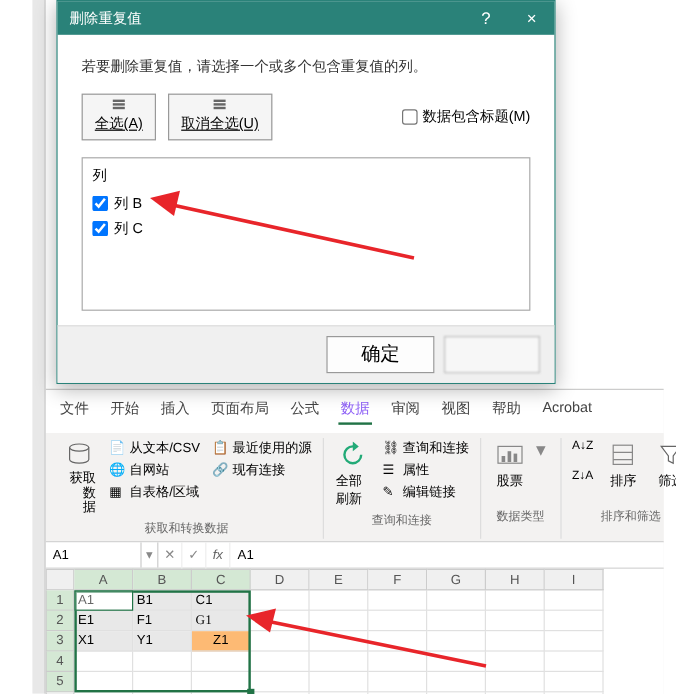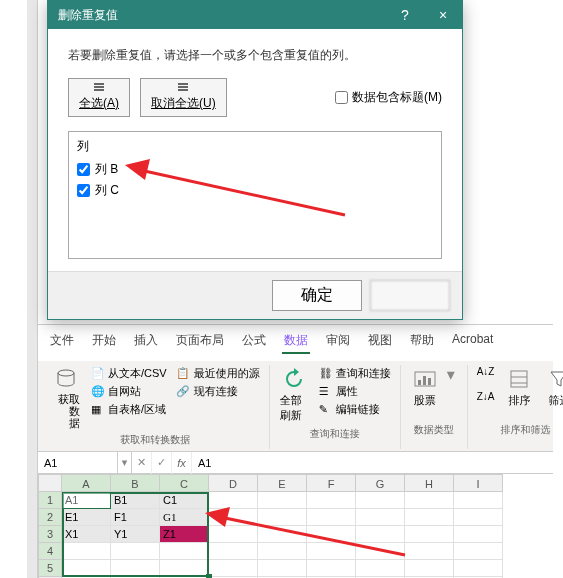--- a/index.html
+++ b/index.html
@@ -305,21 +305,21 @@
           <div class="cell"></div>
           <div class="cell"></div>
           <div class="cell"></div>
           <div class="cell"></div>
           <div class="cell"></div>
         </div>
         <div class="row">
           <div class="row-h sel">3</div>
           <div class="cell" style="background: rgb(232, 232, 232);">X1</div>
           <div class="cell" style="background: rgb(232, 232, 232);">Y1</div>
-          <div class="cell" style="background: #be185d;">Z1</div>
+          <div class="cell" style="background: #fdba74; text-align: center;">Z1</div>
           <div class="cell"></div>
           <div class="cell"></div>
           <div class="cell"></div>
           <div class="cell"></div>
           <div class="cell"></div>
           <div class="cell"></div>
         </div>
         <div class="row">
           <div class="row-h sel">4</div>
           <div class="cell"></div>

